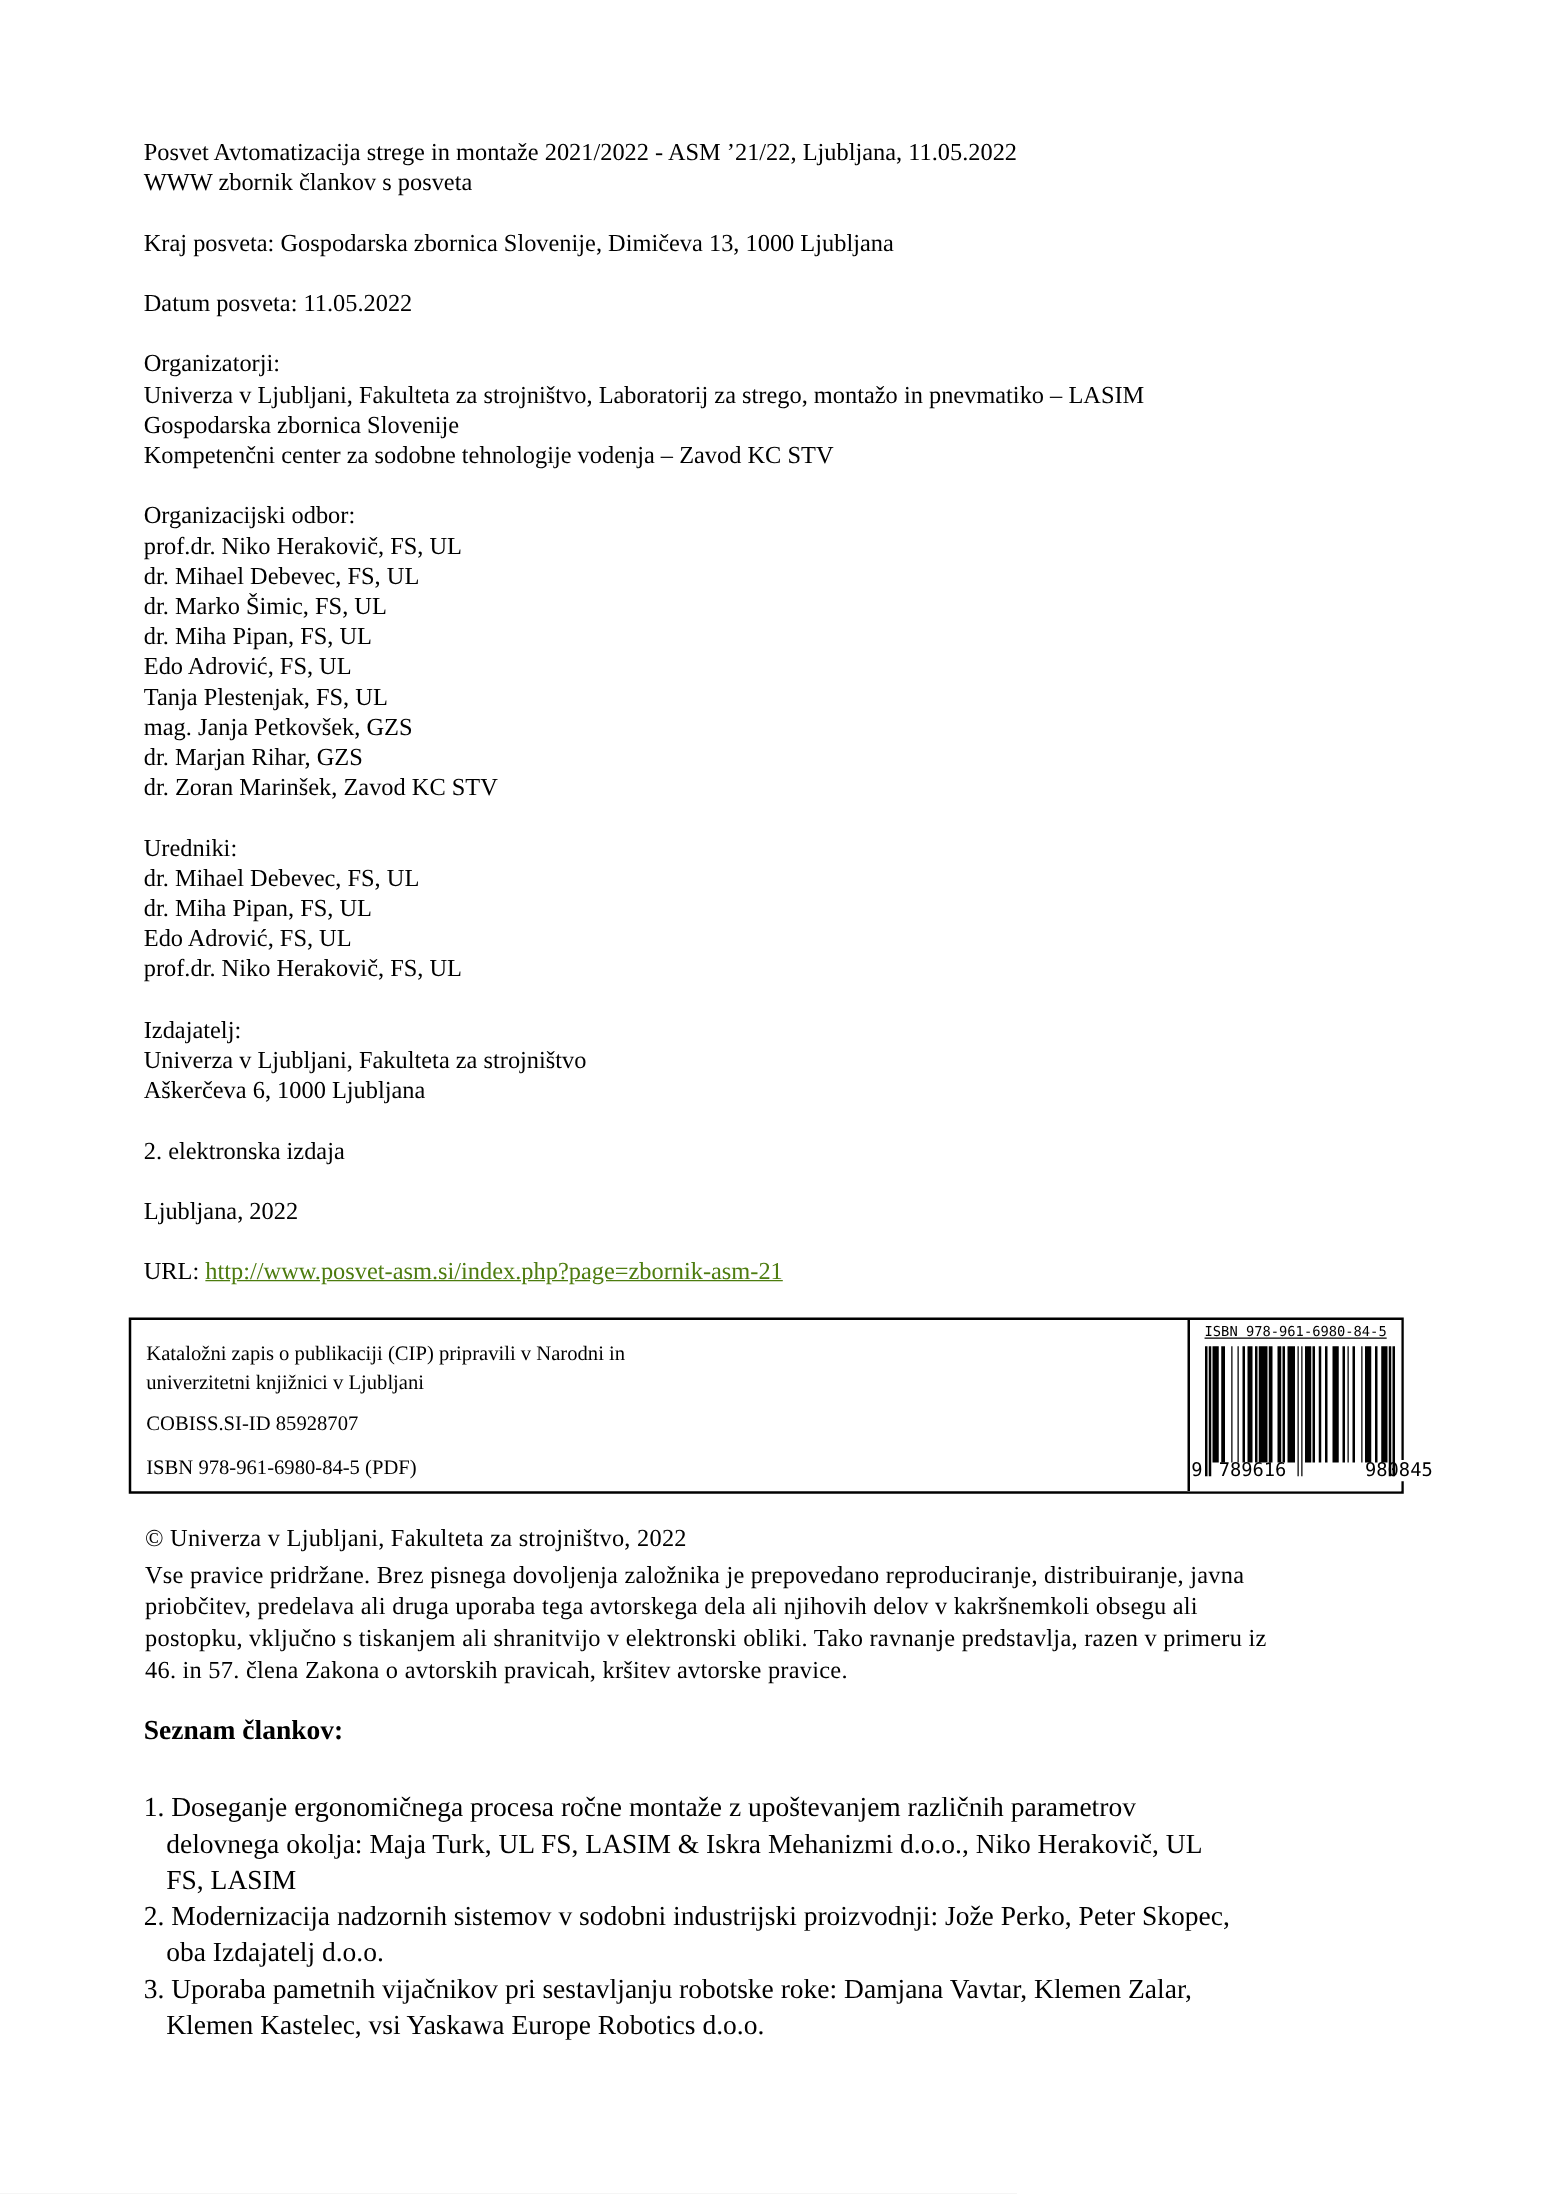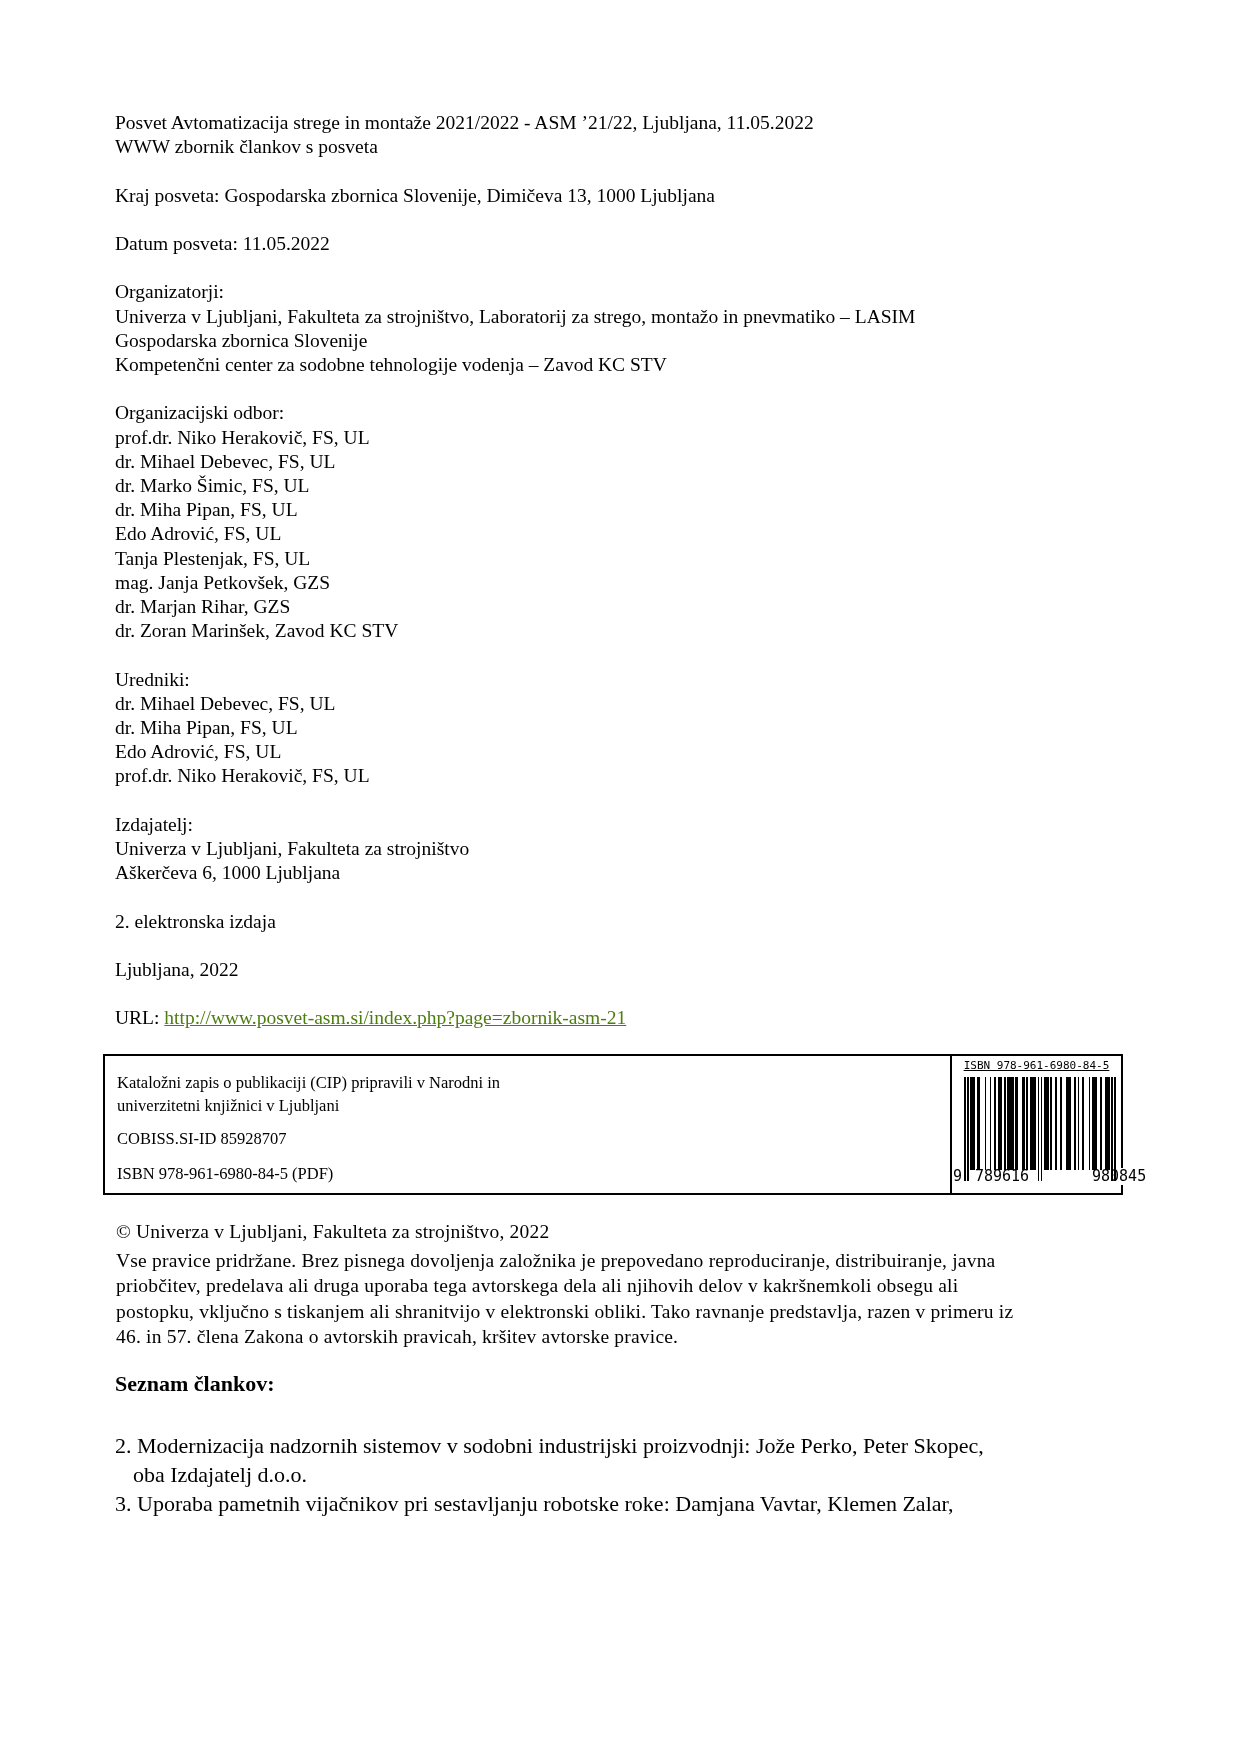--- a/index.html
+++ b/index.html
@@ -144,21 +144,27 @@
       <div>priobčitev, predelava ali druga uporaba tega avtorskega dela ali njihovih delov v kakršnemkoli obsegu ali</div>
       <div>postopku, vključno s tiskanjem ali shranitvijo v elektronski obliki. Tako ravnanje predstavlja, razen v primeru iz</div>
       <div>46. in 57. člena Zakona o avtorskih pravicah, kršitev avtorske pravice.</div>
     </div>
   </div>
 
   <div class="articles-heading">Seznam člankov:</div>
 
   <div class="articles">
     <div>
+      <div>1. Doseganje ergonomičnega procesa ročne montaže z upoštevanjem različnih parametrov</div>
+      <div class="cont">delovnega okolja: Maja Turk, UL FS, LASIM &amp; Iskra Mehanizmi d.o.o., Niko Herakovič, UL</div>
+      <div class="cont">FS, LASIM</div>
+    </div>
+    <div>
       <div>2. Modernizacija nadzornih sistemov v sodobni industrijski proizvodnji: Jože Perko, Peter Skopec,</div>
       <div class="cont">oba Izdajatelj d.o.o.</div>
     </div>
     <div>
       <div>3. Uporaba pametnih vijačnikov pri sestavljanju robotske roke: Damjana Vavtar, Klemen Zalar,</div>
+      <div class="cont">Klemen Kastelec, vsi Yaskawa Europe Robotics d.o.o.</div>
     </div>
   </div>
 
 </div>
 
 </body></html>

